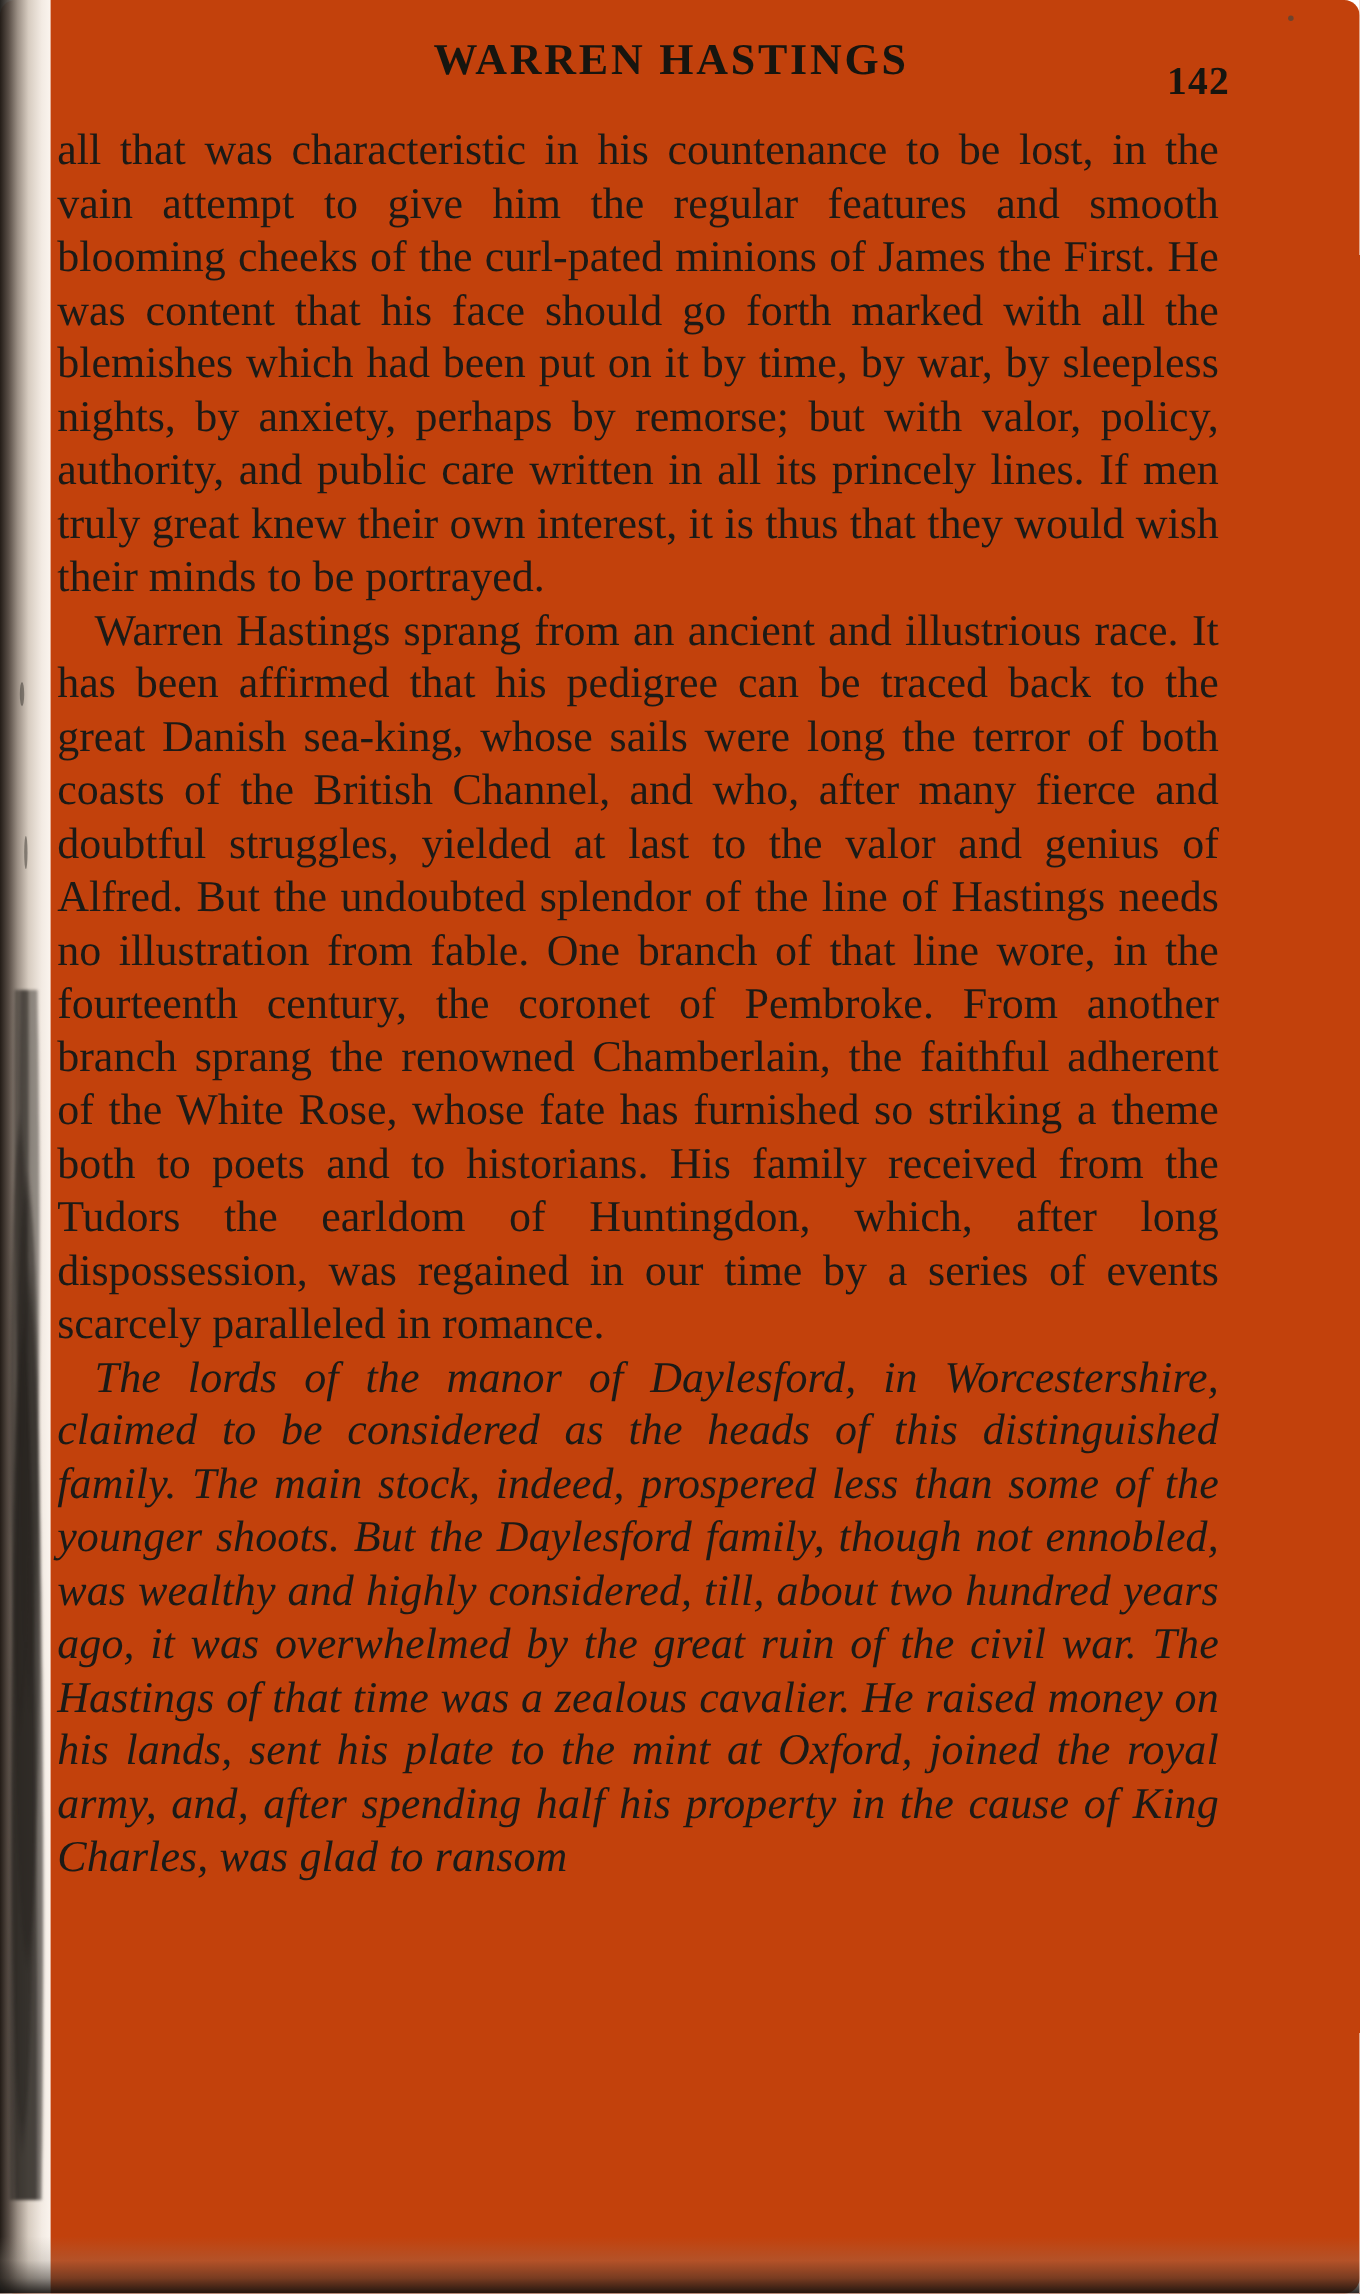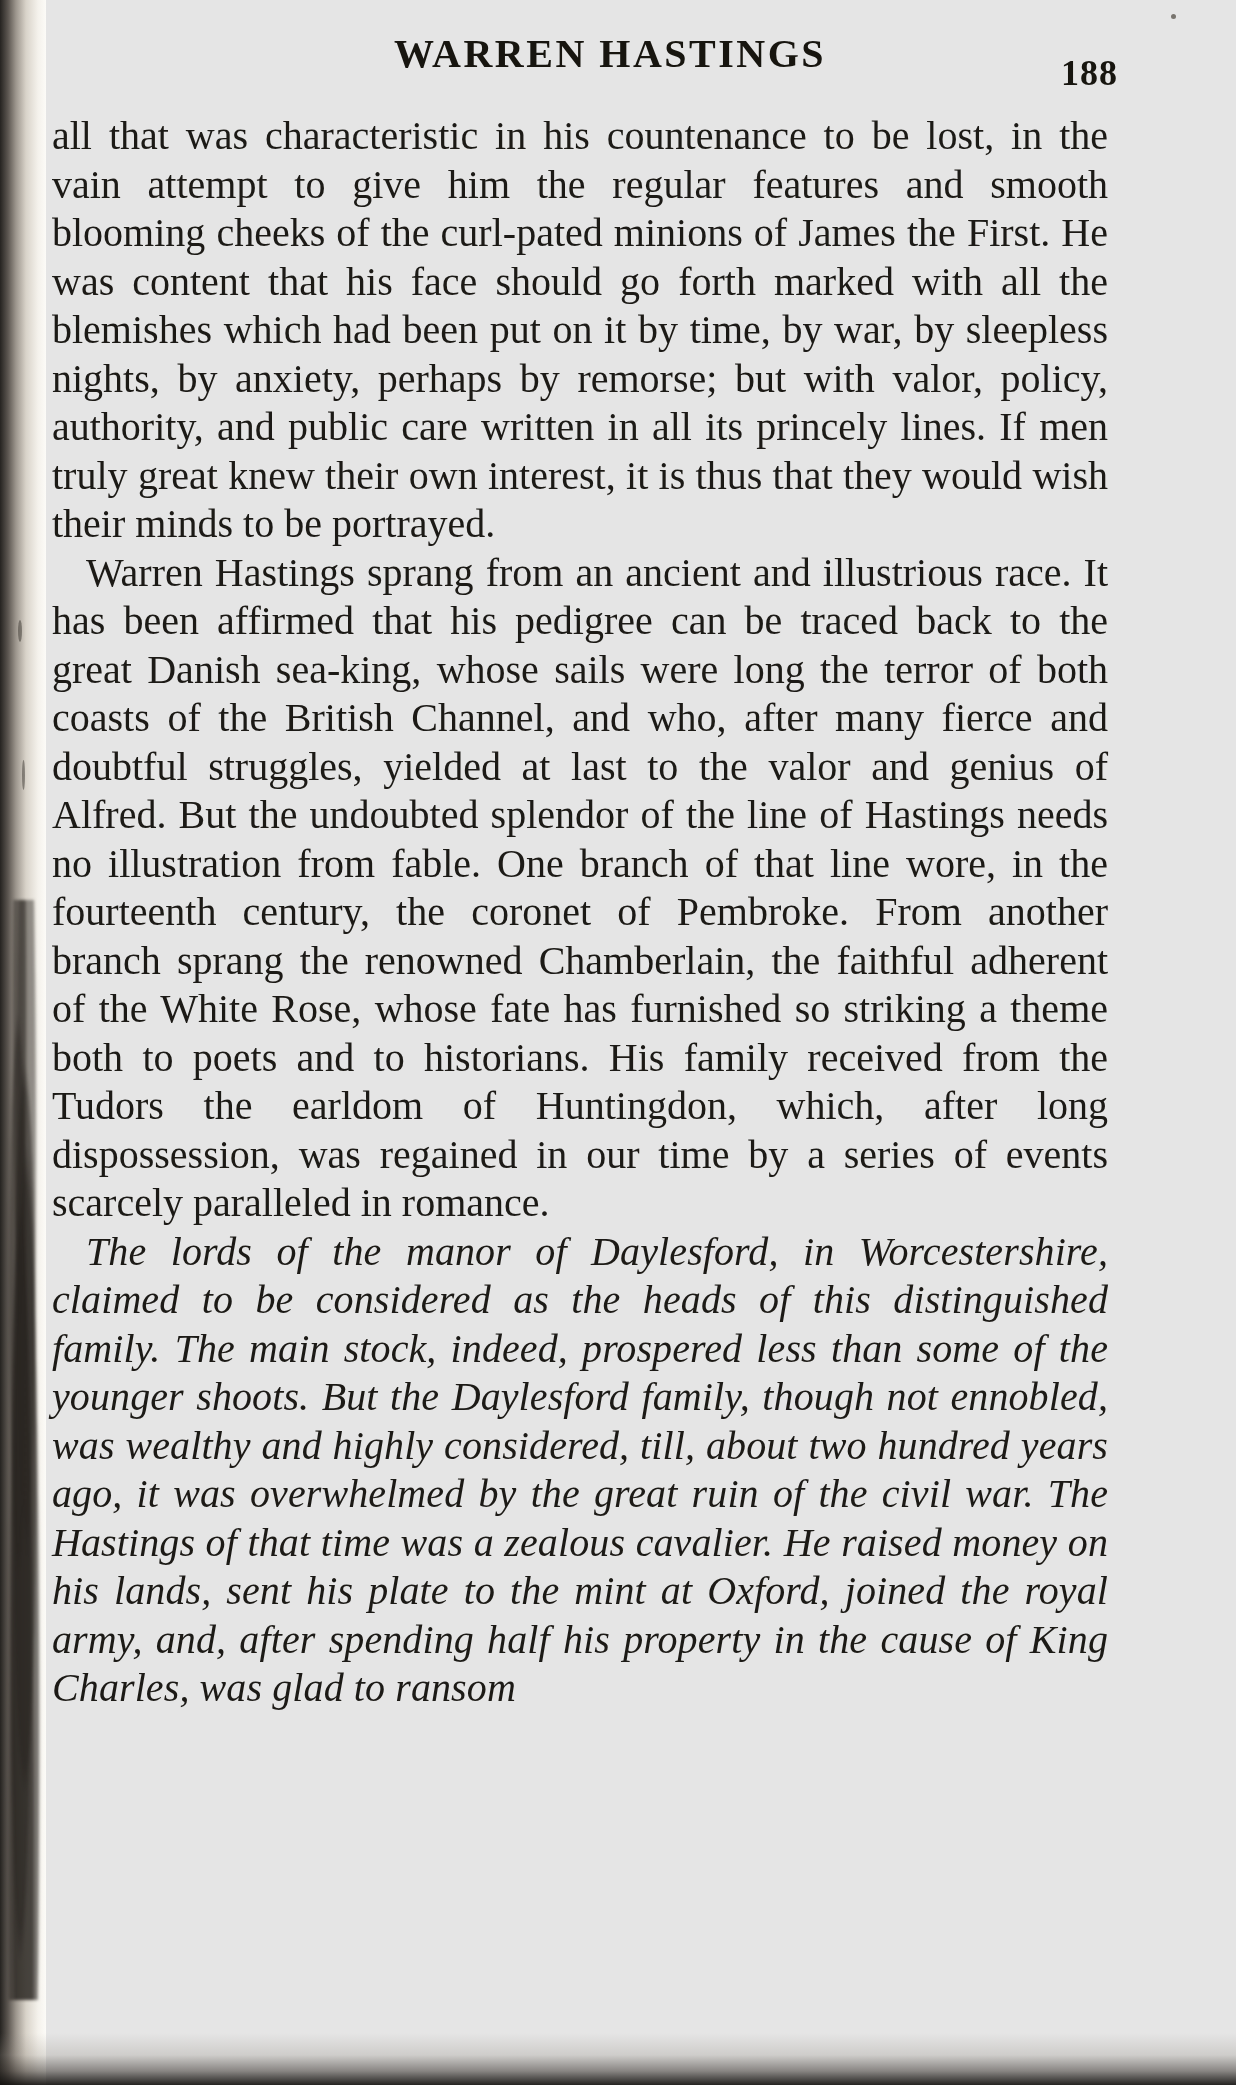--- a/index.html
+++ b/index.html
@@ -13,21 +13,22 @@
     position: relative;
     overflow: hidden;
     font-family: "Liberation Serif", serif;
     color: #1a1a1a;
   }
 
   
   .page {
     position: absolute;
     inset: 0;
-    background: #e5e5e5;
+    background: #c2410c;
+    border-radius: 14px;
   }
 
   
   .spine-shadow {
     position: absolute;
     left: 0;
     top: 0;
     width: 46px;
     height: 100%;
     background: linear-gradient(to right,
@@ -148,21 +149,21 @@
   <div class="spine-flecks"></div>
   <div class="bottom-shadow"></div>
   <div class="top-speck"></div>
   <div class="edge-speck" style="left:18px; top:620px; width:4px; height:22px;"></div>
   <div class="edge-speck" style="left:22px; top:760px; width:3px; height:30px;"></div>
 
   <div class="content">
 
     <div class="header">
       <div class="running-title">WARREN HASTINGS</div>
-      <div class="folio">188</div>
+      <div class="folio">142</div>
     </div>
 
     <div class="body-text">
       <p>all that was characteristic in his countenance to be lost, in the vain attempt to give him the regular features and smooth blooming cheeks of the curl-pated minions of James the First.  He was content that his face should go forth marked with all the blemishes which had been put on it by time, by war, by sleepless nights, by anxiety, perhaps by remorse; but with valor, policy, authority, and public care written in all its princely lines.  If men truly great knew their own interest, it is thus that they would wish their minds to be portrayed.</p>
       <p class="indent">Warren Hastings sprang from an ancient and illustrious race.  It has been affirmed that his pedigree can be traced back to the great Danish sea-king, whose sails were long the terror of both coasts of the British Channel, and who, after many fierce and doubtful struggles, yielded at last to the valor and genius of Alfred.  But the undoubted splendor of the line of Hastings needs no illustration from fable.  One branch of that line wore, in the fourteenth century, the coronet of Pembroke. From another branch sprang the renowned Chamberlain, the faithful adherent of the White Rose, whose fate has furnished so striking a theme both to poets and to historians.  His family received from the Tudors the earldom of Huntingdon, which, after long dispossession, was regained in our time by a series of events scarcely paralleled in romance.</p>
       <p class="indent lastline">The lords of the manor of Daylesford, in Worcestershire, claimed to be considered as the heads of this distinguished family.  The main stock, indeed, prospered less than some of the younger shoots.  But the Daylesford family, though not ennobled, was wealthy and highly considered, till, about two hundred years ago, it was overwhelmed by the great ruin of the civil war.  The Hastings of that time was a zealous cavalier.  He raised money on his lands, sent his plate to the mint at Oxford, joined the royal army, and, after spending half his property in the cause of King Charles, was glad to ransom</p>
     </div>
 
   </div>
 </div>

